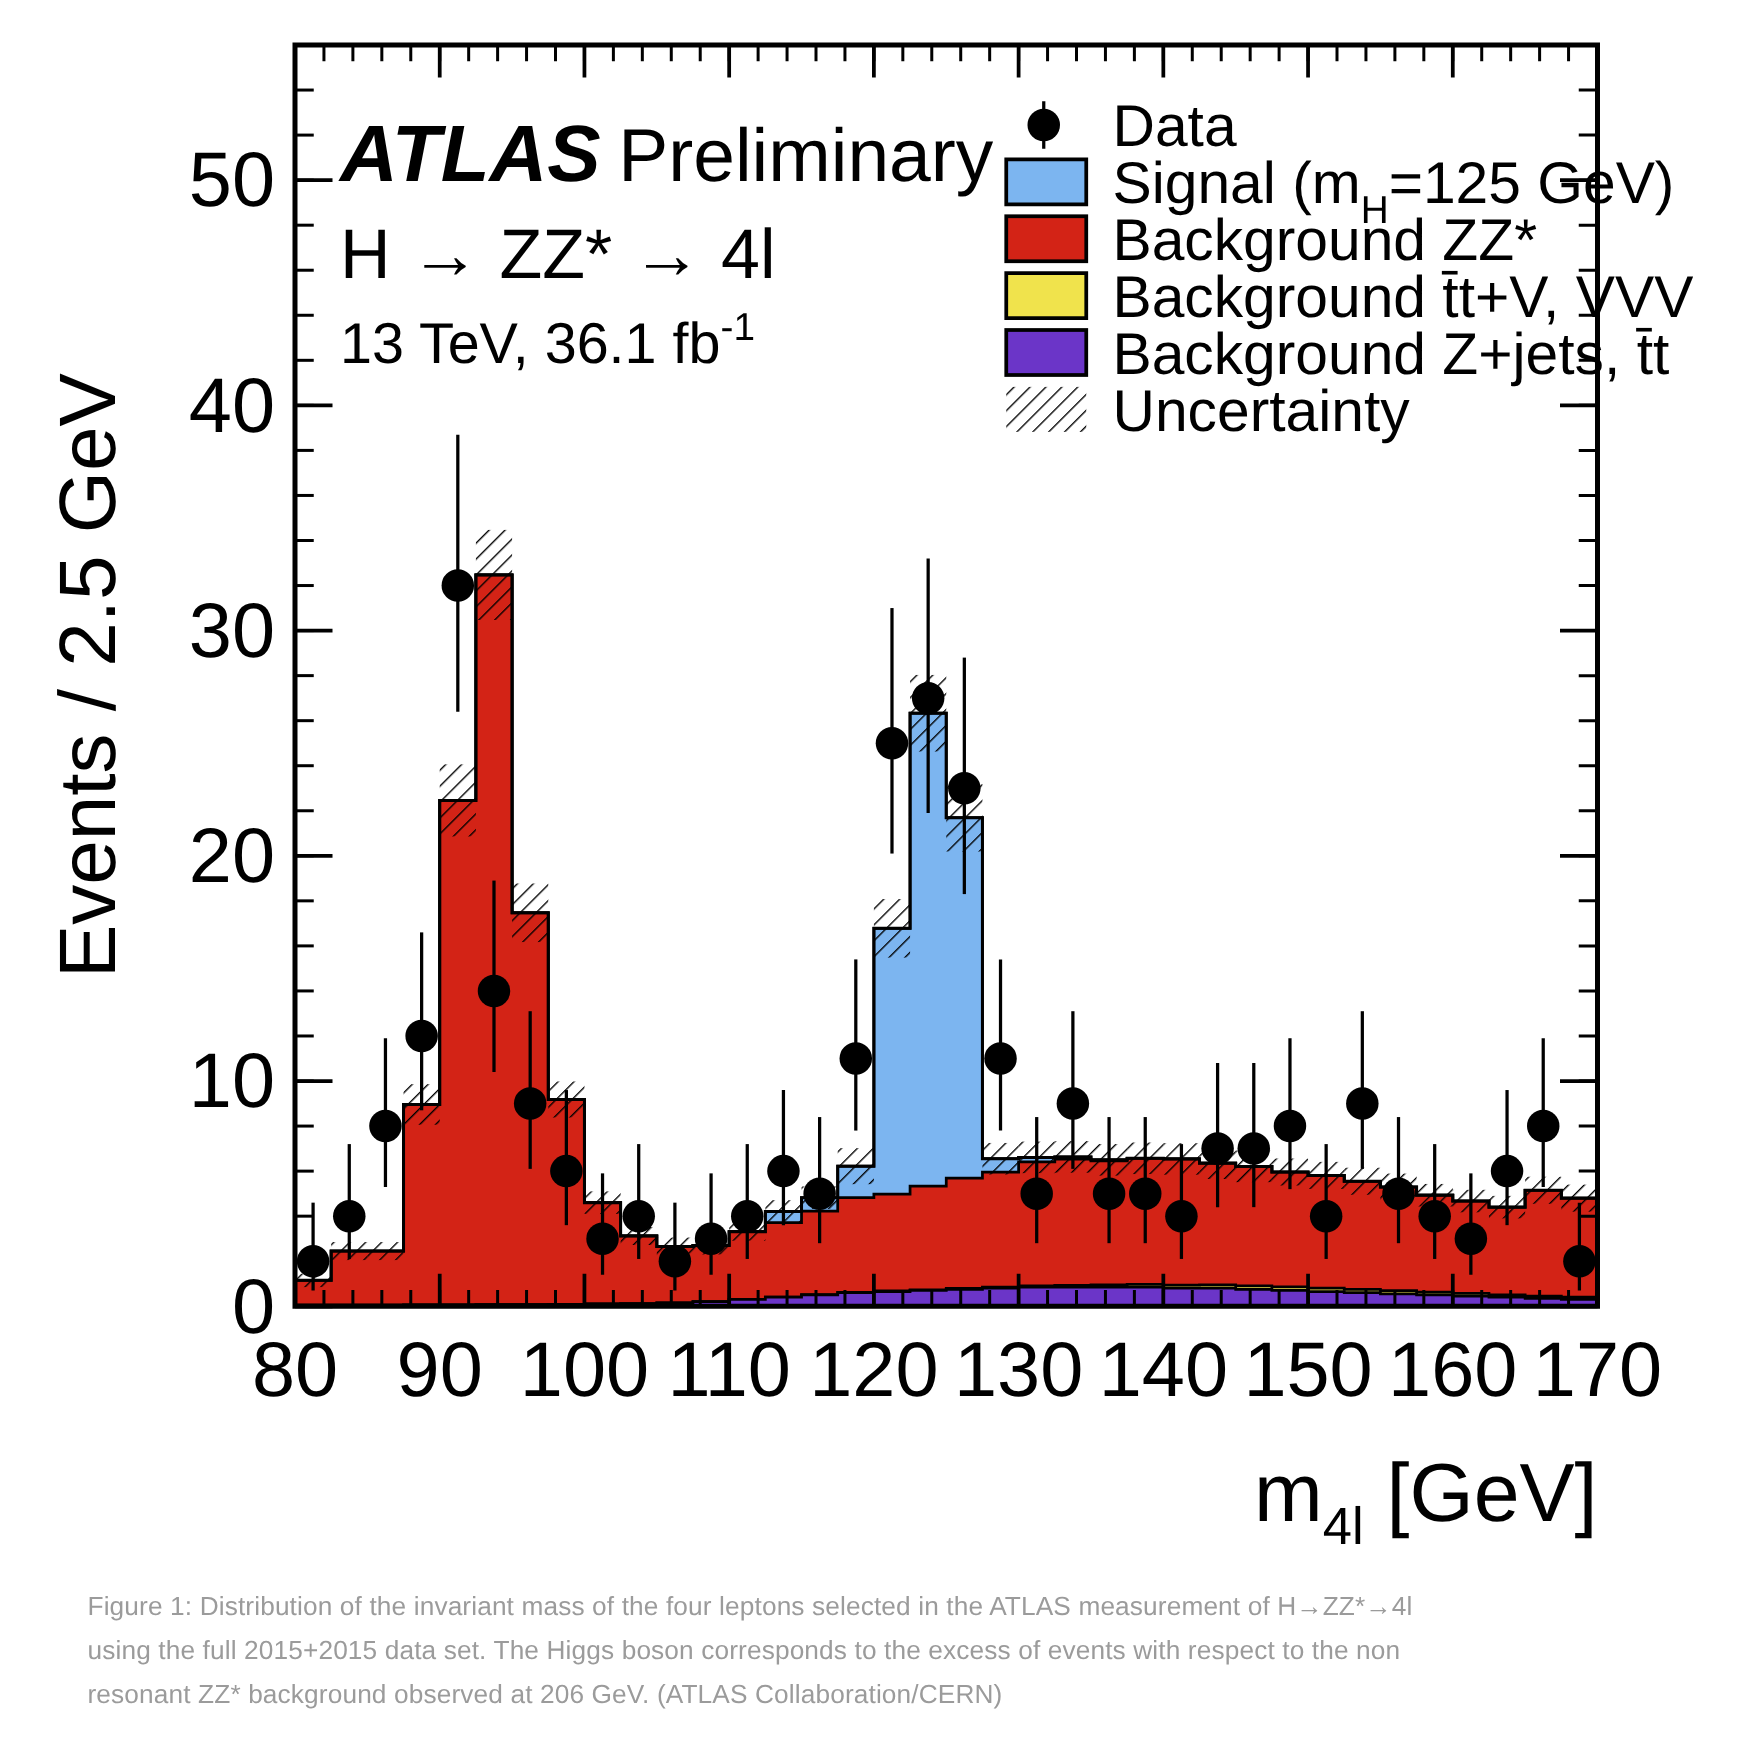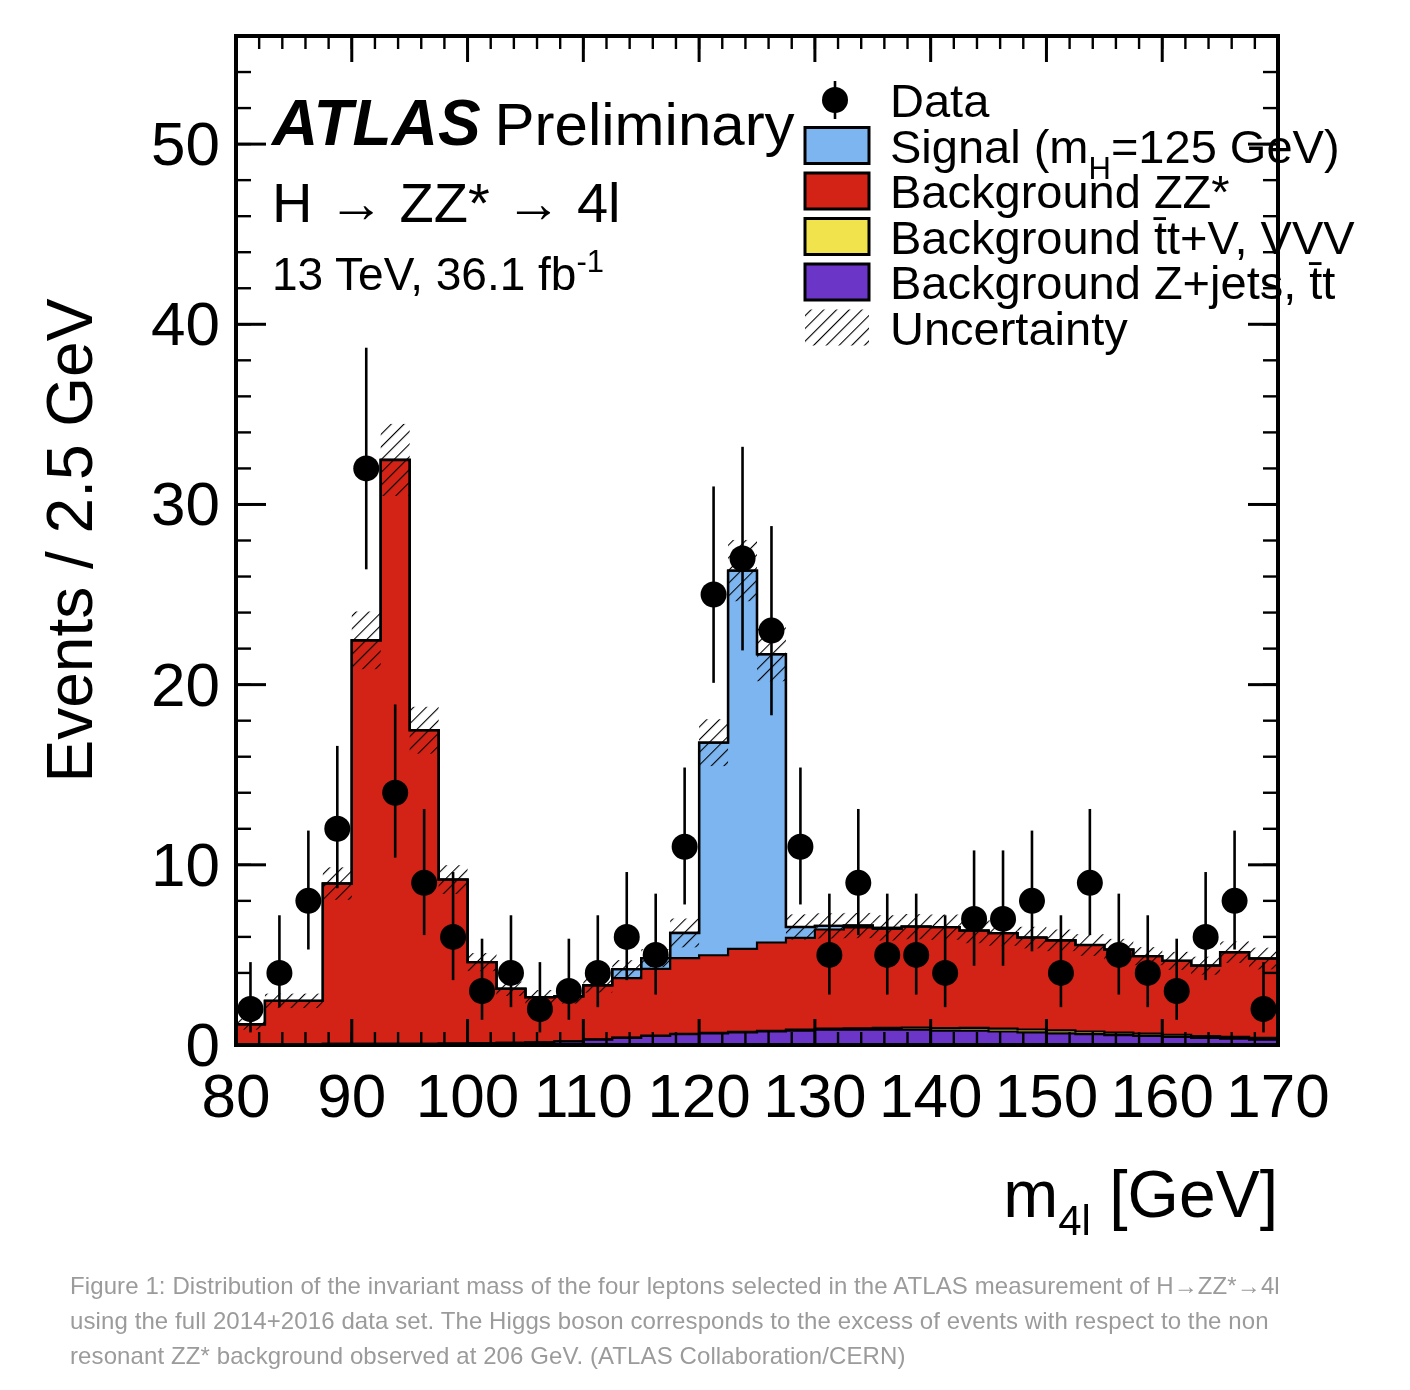--- a/index.html
+++ b/index.html
@@ -7,21 +7,21 @@
   #root{position:relative;width:1410px;height:1390px;}
 
   
   #figure{position:absolute;left:0;top:0;width:1410px;height:1250px;}
   #plotsvg{position:absolute;left:0;top:0;}
 
   
   #caption{
     position:absolute;left:70px;top:1268px;width:1290px;
     font-family:"Liberation Sans",sans-serif;
-    font-size:24px;line-height:35px;color:#9b9b9b;
+    font-size:21px;line-height:35px;color:#9b9b9b;
     letter-spacing:0.1px;
   }
   #caption span{display:block;white-space:nowrap;}
 </style>
 </head>
 <body>
 
 <div id="root">
 
   <div id="figure">
@@ -377,17 +377,17 @@
           <rect x="805" y="264" width="64" height="36" fill="#6B35C8" stroke="#000" stroke-width="3"></rect>
           <text x="890" y="299" font-family="&quot;Liberation Sans&quot;, sans-serif" font-size="47" fill="#000">Background Z+jets, t̄t</text>
           <rect x="805" y="309.5" width="64" height="36" fill="url(#hatch)" stroke="none"></rect>
           <text x="890" y="344.5" font-family="&quot;Liberation Sans&quot;, sans-serif" font-size="47" fill="#000">Uncertainty</text>
         </g>
       </svg>
   </div>
 
   <div id="caption">
     <span>Figure 1: Distribution of the invariant mass of the four leptons selected in the ATLAS measurement of H→ZZ*→4l</span>
-    <span>using the full 2014+2016 data set. The Higgs boson corresponds to the excess of events with respect to the non</span>
+    <span>using the full 2015+2015 data set. The Higgs boson corresponds to the excess of events with respect to the non</span>
     <span>resonant ZZ* background  observed at 206 GeV. (ATLAS Collaboration/CERN)</span>
   </div>
 
 </div>
 
 </body></html>

